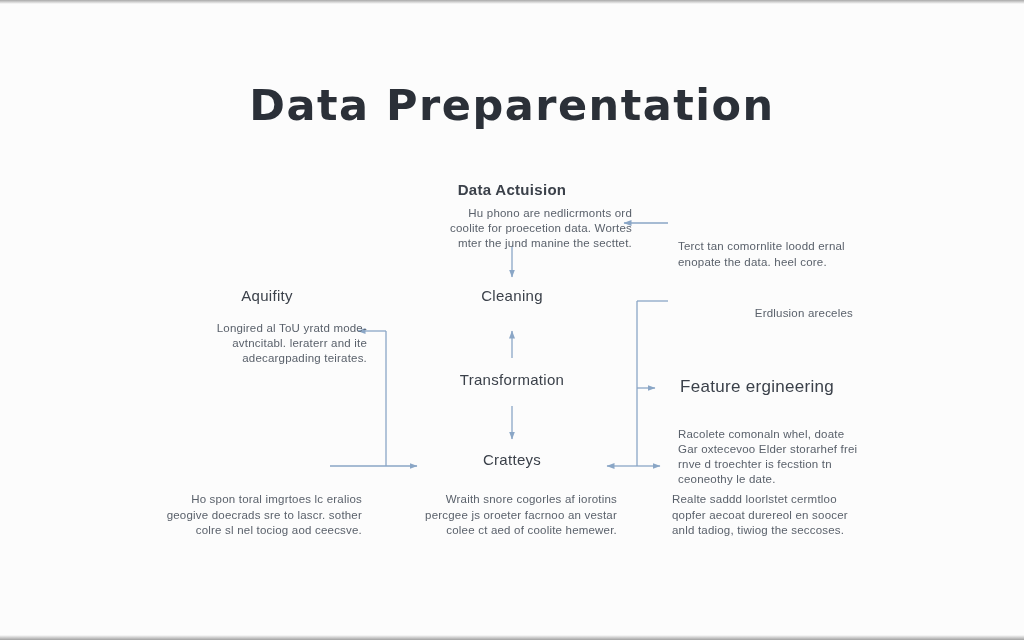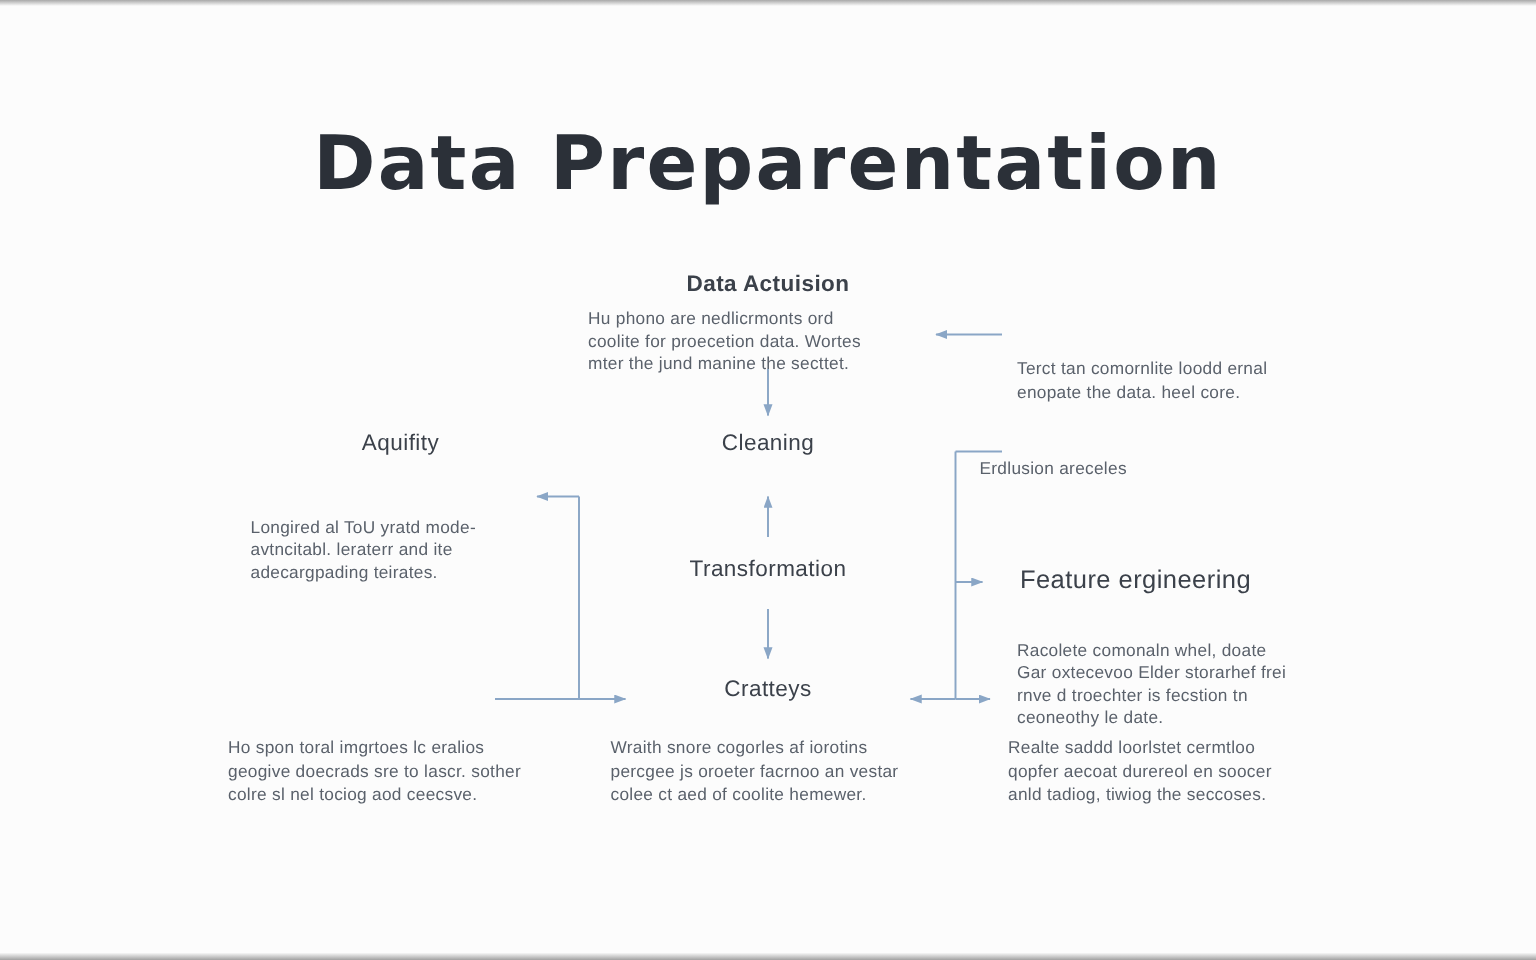--- a/index.html
+++ b/index.html
@@ -2,28 +2,28 @@
 <html style="--bg: #fcfcfc; --arrow: #8aa6c6; --title: #2b3038; --heading: #3b414a; --body: #5a616b;"><head>
 <meta charset="utf-8">
 <style>
   html,body{margin:0;padding:0;}
   body{width:1024px;height:640px;background:var(--bg,#fcfcfc);font-family:"Liberation Sans",sans-serif;}
   .stage{position:relative;width:1024px;height:640px;overflow:hidden;background:var(--bg,#fcfcfc);}
   .edge{position:absolute;left:0;width:1024px;pointer-events:none;}
   .edge.top{top:0;height:4px;background:linear-gradient(to bottom,rgba(100,100,100,.55),rgba(100,100,100,0));}
   .edge.bottom{bottom:0;height:5px;background:linear-gradient(to top,rgba(70,70,70,.5),rgba(70,70,70,0));}
   .title{position:absolute;top:80px;left:0;width:1024px;text-align:center;
-         font-family:"DejaVu Sans",sans-serif;font-size:50px;font-weight:bold;
+         font-family:"DejaVu Sans",sans-serif;font-size:43px;font-weight:bold;
          letter-spacing:1.5px;color:var(--title,#2b3038);}
   .label{position:absolute;text-align:center;font-size:15px;font-weight:500;
          color:var(--heading,#3b414a);letter-spacing:.3px;}
   .label.big{font-size:17px;}
   .note{position:absolute;font-size:11.5px;line-height:15px;color:var(--body,#5a616b);
         white-space:pre-line;letter-spacing:.2px;}
-  .note.center{text-align:left;}
+  .note.center{text-align:right;}
   svg.arrows{position:absolute;top:0;left:0;}
   svg.arrows line{stroke:var(--arrow,#8aa6c6);stroke-width:1.3;}
 </style>
 </head>
 <body>
 
 <div class="stage">
 
   <div class="edge top"></div>
   <div class="edge bottom"></div>
@@ -58,21 +58,21 @@
   <div class="label" style="top:287px;left:412px;width:200px;">Cleaning</div>
 
   <div class="label" style="top:451px;left:412px;width:200px;">Cratteys</div>
 
   <div class="label" style="top:371px;left:412px;width:200px;">Transformation</div>
   <div class="note center" style="top:492px;left:407px;width:210px;line-height:15.5px;">Wraith snore cogorles af iorotins
 percgee js oroeter facrnoo an vestar
 colee ct aed of coolite hemewer.</div>
 
   <div class="label" style="top:287px;left:167px;width:200px;">Aquifity</div>
-  <div class="note center" style="top:321px;left:167px;width:200px;margin-top:24px;">Longired al ToU yratd mode-
+  <div class="note center" style="top:321px;left:167px;width:200px;">Longired al ToU yratd mode-
 avtncitabl. leraterr and ite
 adecargpading teirates.</div>
 
   <div class="note center" style="top:492px;left:152px;width:210px;line-height:15.5px;">Ho spon toral imgrtoes lc eralios
 geogive doecrads sre to lascr. sother
 colre sl nel tociog aod ceecsve.</div>
 
   <div class="note" style="top:210px;left:678px;width:200px;line-height:16px;margin-top:28px;">Terct tan comornlite loodd ernal
 enopate the data. heel core.</div>
 

